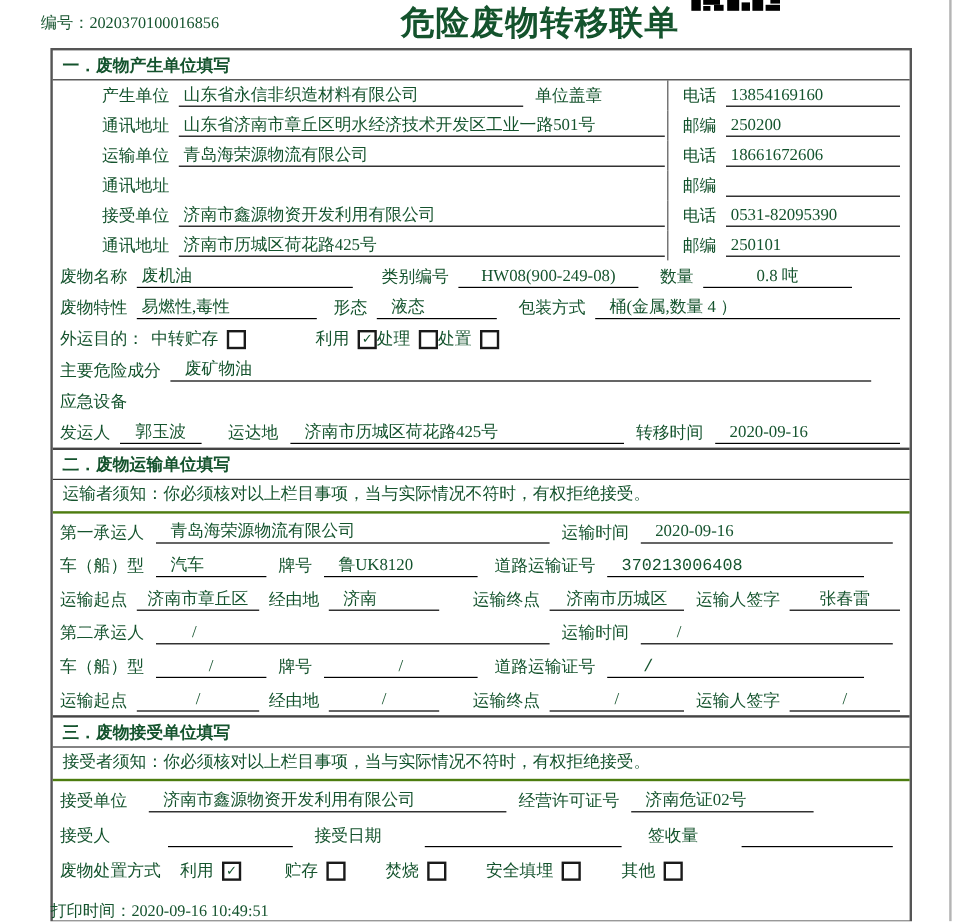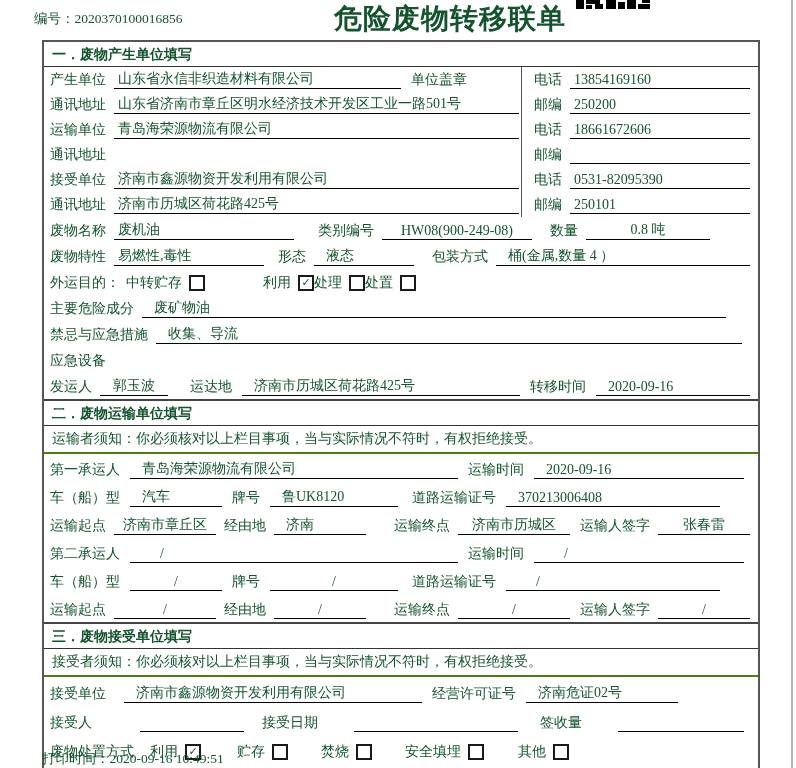--- a/index.html
+++ b/index.html
@@ -11,38 +11,38 @@
   .qr{position:absolute;left:576px;top:0;}
   .edge-line{position:absolute;right:3px;top:0;width:2px;height:768px;background:#b4b4b4;}
   .ftable{position:absolute;left:42px;top:40px;width:714px;border:2px solid #555;background:#fff;}
   .sech{height:24px;line-height:24px;font-weight:bold;font-size:14px;padding-left:8px;
         font-family:"Liberation Sans","DejaVu Sans",sans-serif;border-bottom:1px solid #333;}
   .bt{border-top:2px solid #444;}
   .notice{height:26px;line-height:26px;border-bottom:2px solid #4d7c0f;padding-left:8px;white-space:nowrap;}
   .frow{display:flex;align-items:flex-end;height:23px;padding:0 8px 3px 6px;}
   .h25{height:25px;}
   .h26{height:26px;}
-  .frow2{display:flex;height:25px;}
+  .frow2{display:flex;height:25px;padding-left:35px;}
   .cl{width:478px;border-right:1px solid #555;display:flex;align-items:flex-end;padding:0 2px 3px 6px;box-sizing:border-box;}
   .cr{flex:1;display:flex;align-items:flex-end;padding:0 8px 3px 12px;}
   .lbl{white-space:nowrap;}
   .val{border-bottom:1px solid #000;padding:0 4px;white-space:nowrap;min-height:17px;box-sizing:border-box;}
   .grow{flex:1;}
   .ctr{text-align:center;}
   .ind{padding-left:30px;}
   .pl12{padding-left:12px;}
   .opt{display:flex;align-items:center;white-space:nowrap;}
   .cb{display:inline-block;width:12px;height:12px;border:2px solid #1a1a1a;line-height:12px;font-size:11px;
       text-align:center;margin-left:7px;font-family:"DejaVu Sans",sans-serif;font-weight:bold;overflow:hidden;}
   .footer{position:absolute;left:42px;top:750px;font-size:13.5px;white-space:nowrap;}
   .ml6{margin-left:6px;}.ml8{margin-left:8px;}.ml10{margin-left:10px;}.ml14{margin-left:14px;}
   .ml16{margin-left:16px;}.ml18{margin-left:18px;}.ml22{margin-left:22px;}.ml24{margin-left:24px;}
   .ml28{margin-left:28px;}.ml33{margin-left:33px;}.ml34{margin-left:34px;}.ml36{margin-left:36px;}.ml48{margin-left:48px;}.ml58{margin-left:58px;}
   .ml96{}
-  .mr6{margin-right:6px;}.mr8{margin-right:8px;}.mr24{margin-right:24px;}.mr30{margin-right:30px;}
+  .mr6{margin-right:6px;}.mr8{margin-right:8px;}.mr24{margin-right:24px;}.mr30{margin-right:30px;font-family:Liberation Mono, monospace;}
   .mr40{margin-right:40px;}.mr52{margin-right:52px;}.mr72{margin-right:72px;}
   .w68{width:68px;text-align:center;}.w92{width:92px;}.w100{width:100px;}.w102{width:102px;}.w104{width:104px;}
   .w112{width:112px;}.w128{width:128px;}.w150{width:150px;}.w164{width:164px;}.w180{width:180px;}
   .w278{width:278px;}.w298{width:298px;}.w328{width:328px;}
 </style>
 </head>
 <body>
 
 <div class="page">
 
@@ -170,24 +170,20 @@
         <span>处置</span>
         <span class="cb"></span>
       </span>
     </div>
 
     <div class="frow">
       <span class="lbl">主要危险成分</span>
       <span class="val grow ml8 mr24 pl12">废矿物油</span>
     </div>
 
-    <div class="frow">
-      <span class="lbl">禁忌与应急措施</span>
-      <span class="val grow ml8 mr8 pl12">收集、导流</span>
-    </div>
 
     <div class="frow">
       <span class="lbl">应急设备</span>
     </div>
 
     <div class="frow">
       <span class="lbl">发运人</span>
       <span class="val w68 ctr ml8">郭玉波</span>
       <span class="lbl ml22">运达地</span>
       <span class="val w278 ml10 pl12">济南市历城区荷花路425号</span>

